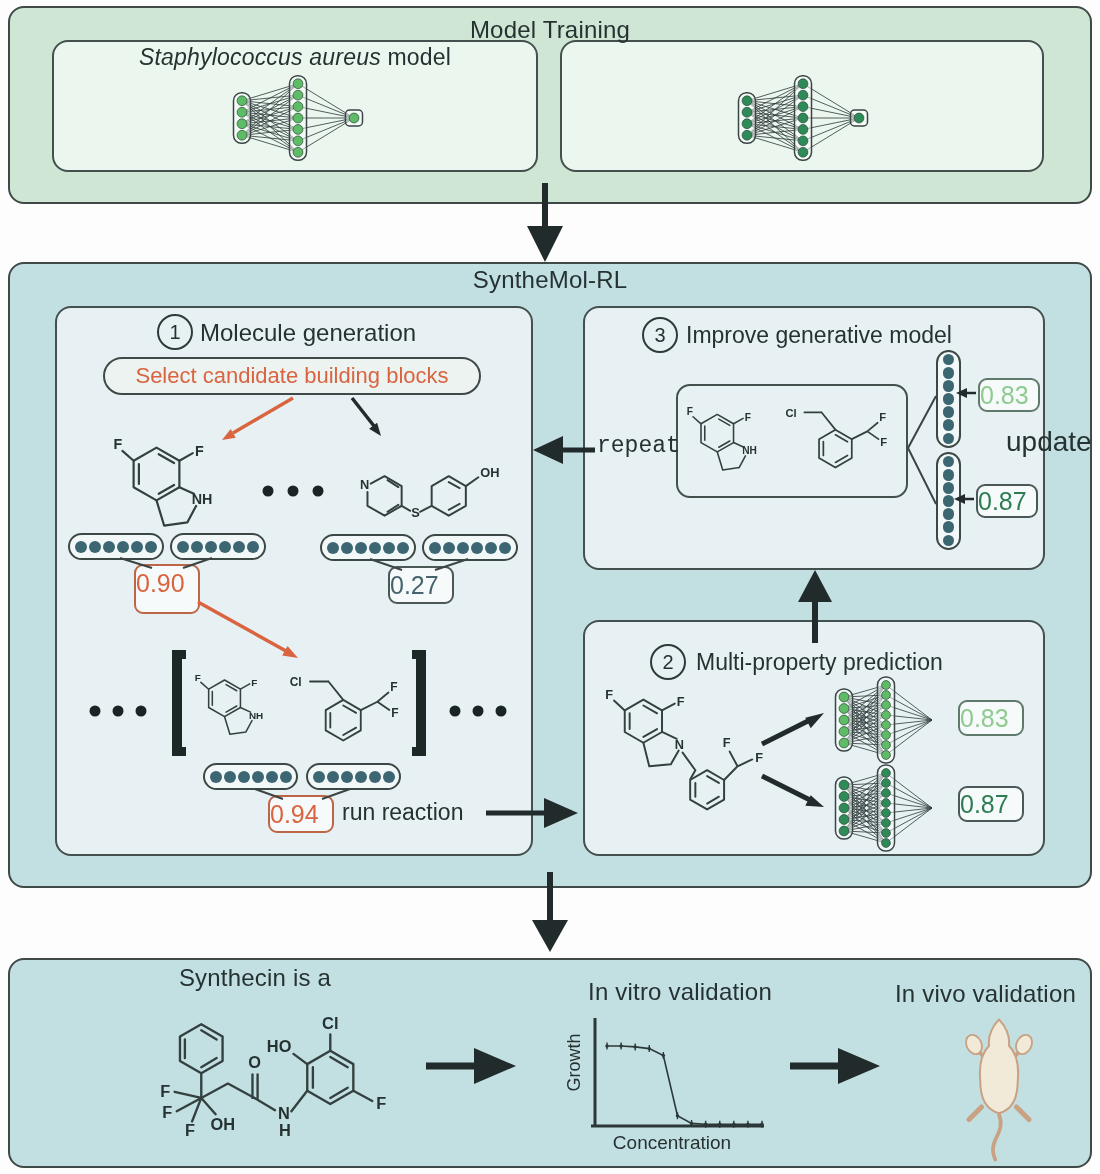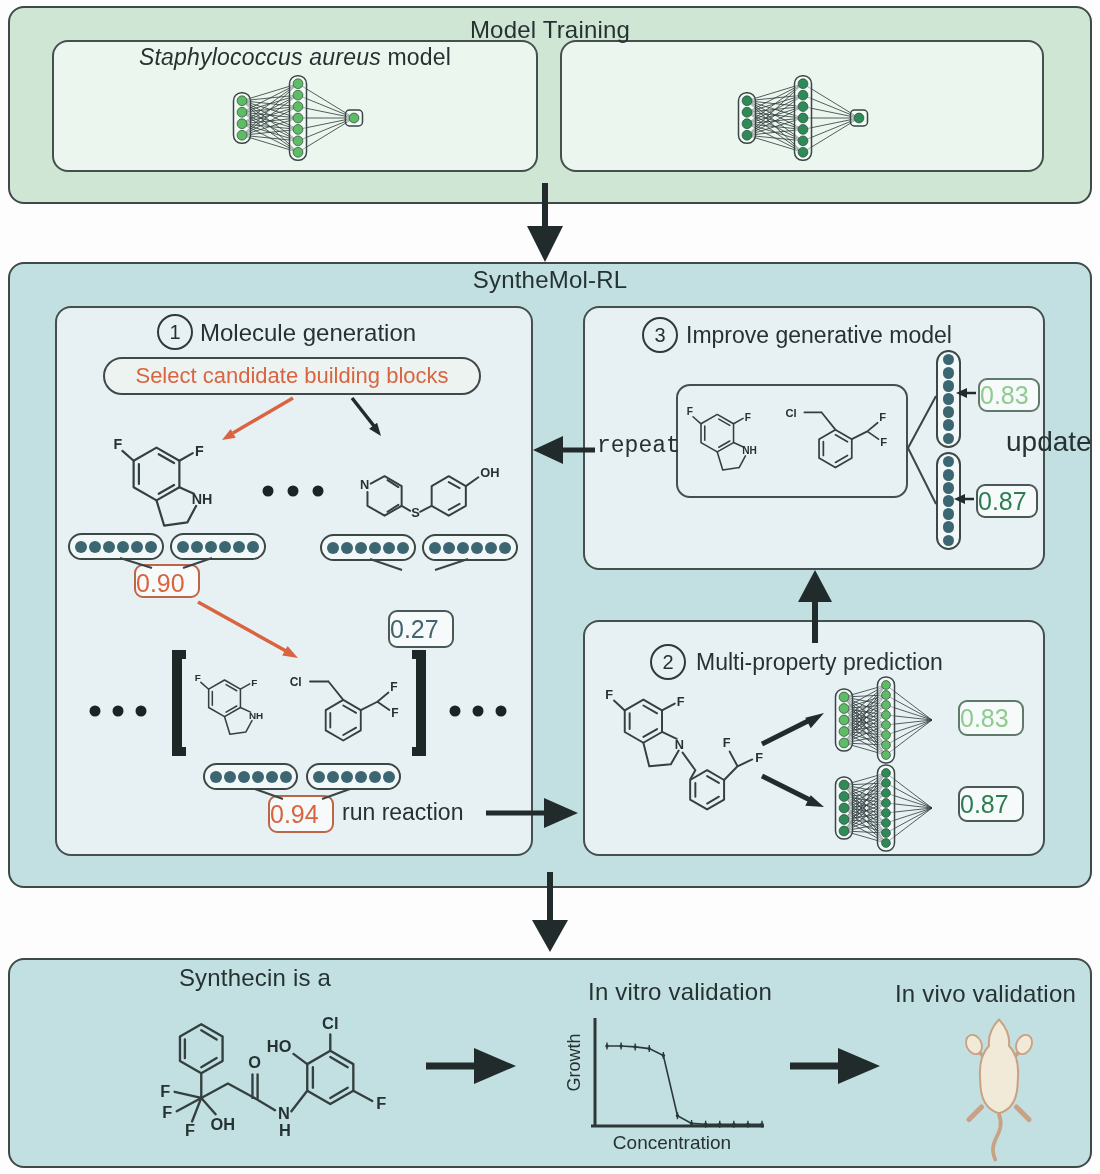--- a/index.html
+++ b/index.html
@@ -9,21 +9,21 @@
   .panel{border:2.5px solid #3f4a48;border-radius:16px;}
   .ibox{border:2px solid #44504e;border-radius:16px;}
   .ttl{font-size:24px;text-align:center;letter-spacing:.2px;}
   .btitle{font-size:23px;}
   .stepnum{width:36px;height:36px;border:2.4px solid #2e3a3a;border-radius:50%;
            font-size:20px;line-height:33px;text-align:center;background:transparent;}
   .select-pill{border:2.5px solid #3f4a48;border-radius:19px;background:#edf3f1;
                color:var(--orange,#d9643f);font-size:22px;text-align:center;line-height:34px;}
   .score{background:#f6fafa;border-radius:9px;font-size:25px;text-align:left;border:2.5px solid #4a5856;}
   .score.orange{color:var(--orange,#d9643f);border-color:#bd6547;}
-  .score.teal{color:var(--score-teal,#46646e);border-color:#4a5856;margin-top:44px;}
+  .score.teal{color:var(--score-teal,#46646e);border-color:#4a5856;}
   .score.glight{color:var(--score-light-green,#8fca8f);border-color:#5f7a6a;}
   .score.gdark{color:var(--score-dark-green,#2e7d52);border-color:#4a5856;}
   .dotpill{display:flex;align-items:center;justify-content:center;gap:2px;
            background:#f2f7f7;border:2.2px solid #3c4846;border-radius:14px;}
   .dotpill.v{flex-direction:column;gap:1.6px;border-radius:13px;}
   .dot{width:12px;height:12px;border-radius:50%;background:var(--dot-teal,#3d6673);flex:none;}
   .dotpill.v .dot{width:11.5px;height:11.5px;}
   .bracket{border-top:9px solid #1c2826;border-bottom:9px solid #1c2826;}
   .bracket.l{border-left:10px solid #1c2826;}
   .bracket.r{border-right:10px solid #1c2826;}
@@ -217,21 +217,21 @@
       <span class="dot"></span>
     </div>
   <div class="abs dotpill" style="left:422px;top:534px;width:96px;height:27px;">
       <span class="dot"></span>
       <span class="dot"></span>
       <span class="dot"></span>
       <span class="dot"></span>
       <span class="dot"></span>
       <span class="dot"></span>
     </div>
-  <div class="abs score orange" style="left:134px;top:564px;width:66px;height:34px;line-height:34px;">0.90</div>
+  <div class="abs score orange" style="left:134px;top:564px;width:66px;height:50px;line-height:34px;">0.90</div>
   <div class="abs score teal" style="left:388px;top:566px;width:66px;height:38px;line-height:34px;">0.27</div>
 
   <div class="abs bracket l" style="left:172px;top:650px;width:14px;height:106px;"></div>
   <div class="abs bracket r" style="left:412px;top:650px;width:14px;height:106px;"></div>
 
   <svg class="abs mol" viewBox="0 0 110 100" style="left:194px;top:660px;width:84px;height:92px;">
     <path d="M40,16 L60.8,28 L60.8,52 L40,64 L19.2,52 L19.2,28 Z"></path>
     <path d="M42,22 L56,30 M56,50 L42,58 M24,31 L24,49"></path>
     <path d="M19.2,28 L9,19"></path>
       <text x="1" y="17">F</text>

